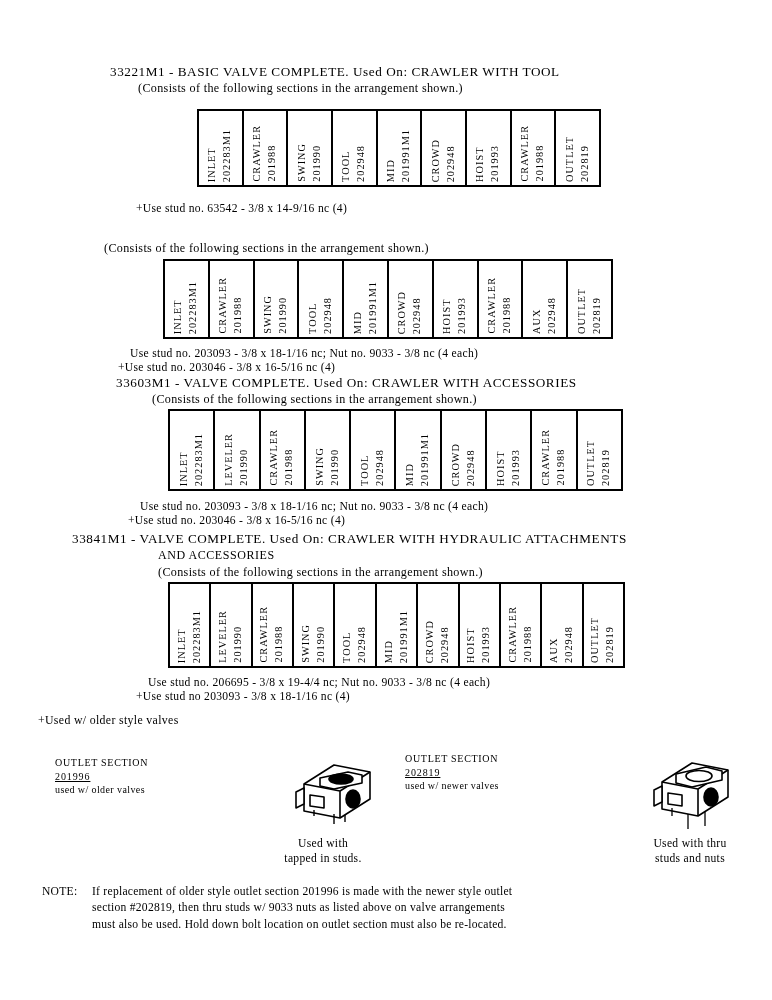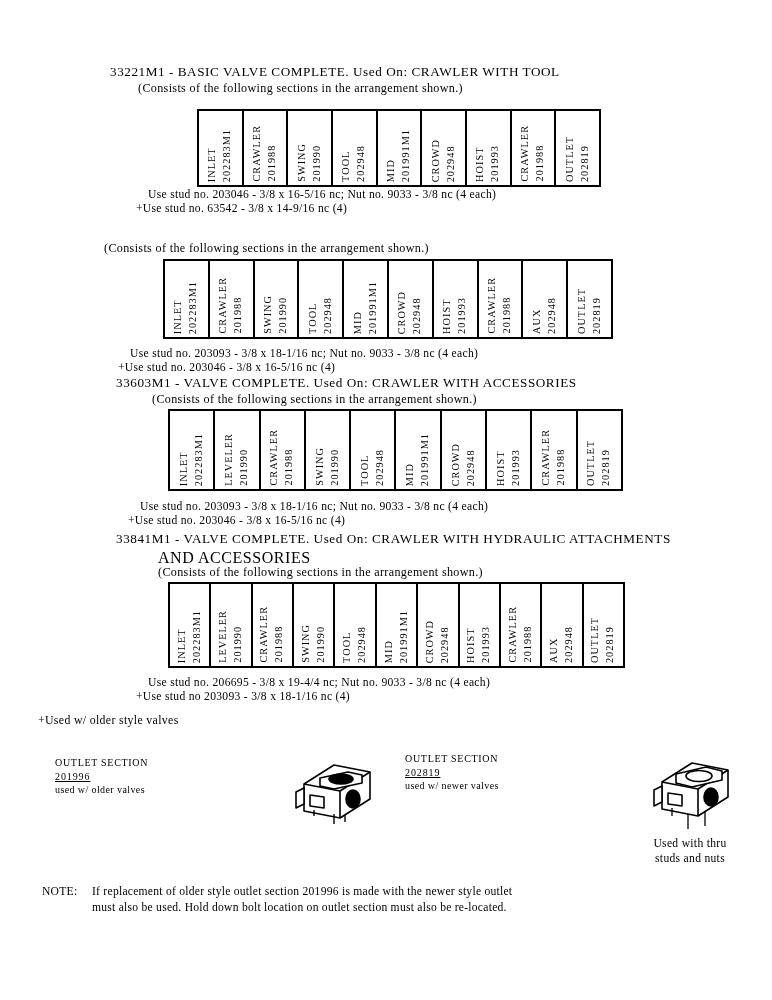--- a/index.html
+++ b/index.html
@@ -28,21 +28,21 @@
     white-space: nowrap;
     line-height: 1.22;
   }
   .sect-sub {
     font-size: 12.1px;
     letter-spacing: 0.35px;
     white-space: nowrap;
     line-height: 1.22;
   }
   .sect-title2 {
-    font-size: 16px;
+    font-size: 12px;
     letter-spacing: 0.55px;
     white-space: nowrap;
     line-height: 1.22;
   }
 
   
   .valve-table {
     position: absolute;
     display: flex;
     border: 2.5px solid #000;
@@ -209,21 +209,20 @@
       <div class="valve-cell">
         <div class="vwrap">
           <div class="vrot">
             <span style="display: block;">OUTLET</span>
             <span style="display: block;">202819</span>
           </div>
         </div>
       </div>
     </div>
 
-  <div class="note-line" style="left:148px; top:188px;">Use stud no. 203046 - 3/8 x 16-5/16 nc; Nut no. 9033 - 3/8 nc (4 each)</div>
   <div class="note-line" style="left:136px; top:202px;">+Use stud no.  63542 - 3/8 x 14-9/16 nc (4)</div>
 
   <div class="sect-sub" style="position:absolute; left:104px; top:241px;">(Consists of the following sections in the arrangement shown.)</div>
 
   <div class="valve-table" id="t1" style="left:163px; top:259px; width:450px; height:80px;">
       <div class="valve-cell">
         <div class="vwrap">
           <div class="vrot">
             <span style="display: block;">INLET</span>
             <span style="display: block;">202283M1</span>
@@ -389,21 +388,21 @@
             <span style="display: block;">OUTLET</span>
             <span style="display: block;">202819</span>
           </div>
         </div>
       </div>
     </div>
 
   <div class="note-line" style="left:140px; top:500px;">Use stud no. 203093 - 3/8 x 18-1/16 nc; Nut no. 9033 - 3/8 nc (4 each)</div>
   <div class="note-line" style="left:128px; top:514px;">+Use stud no. 203046 - 3/8 x 16-5/16 nc (4)</div>
 
-  <div class="sect-title" style="position:absolute; left:72px; top:531px;margin-left:44px;">33841M1 - VALVE COMPLETE.  Used On:  CRAWLER WITH HYDRAULIC ATTACHMENTS</div>
+  <div class="sect-title" style="position:absolute; left:72px; top:531px;">33841M1 - VALVE COMPLETE.  Used On:  CRAWLER WITH HYDRAULIC ATTACHMENTS</div>
   <div class="sect-title2" style="position:absolute; left:158px; top:548px;">AND ACCESSORIES</div>
   <div class="sect-sub" style="position:absolute; left:158px; top:565px;">(Consists of the following sections in the arrangement shown.)</div>
 
   <div class="valve-table" id="t3" style="left:168px; top:582px; width:457px; height:86px;">
       <div class="valve-cell">
         <div class="vwrap">
           <div class="vrot">
             <span style="display: block;">INLET</span>
             <span style="display: block;">202283M1</span>
           </div>
@@ -540,27 +539,32 @@
         <ellipse cx="63" cy="41" rx="7" ry="9" fill="#000" stroke="none"></ellipse>
         <ellipse cx="63" cy="41" rx="7" ry="9"></ellipse>
         <path d="M6 34 L14 30 L14 46 L6 50 Z" fill="#fff"></path>
         <path d="M40 58 L40 73" stroke-width="1.3"></path>
         <path d="M57 56 L57 70" stroke-width="1.3"></path>
         <path d="M24 52 L24 60" stroke-width="1.3"></path>
       </g>
     </svg>
   </div>
 
+  <div class="caption" style="left:238px; top:836px; width:170px;">
+    <div>Used with</div>
+    <div>tapped in studs.</div>
+  </div>
 
   <div class="caption" style="left:610px; top:836px; width:160px;">
     <div>Used with thru</div>
     <div>studs and nuts</div>
   </div>
 
   <div class="final-note" style="left:42px; top:884px; width:700px;">
     <span class="fn-label">NOTE:</span>
     <div class="fn-body">
       <div>If replacement of older style outlet section 201996 is made with the newer style outlet</div>
+      <div>section #202819,  then thru studs w/ 9033 nuts as listed above on valve arrangements</div>
       <div>must also be used.   Hold down bolt location on outlet section must also be re-located.</div>
     </div>
   </div>
 
 </div>
 
 </body></html>

